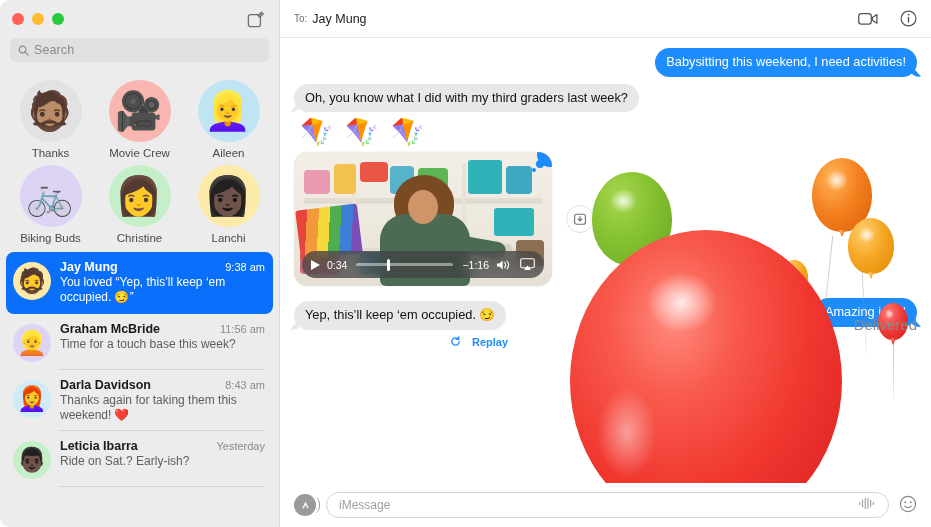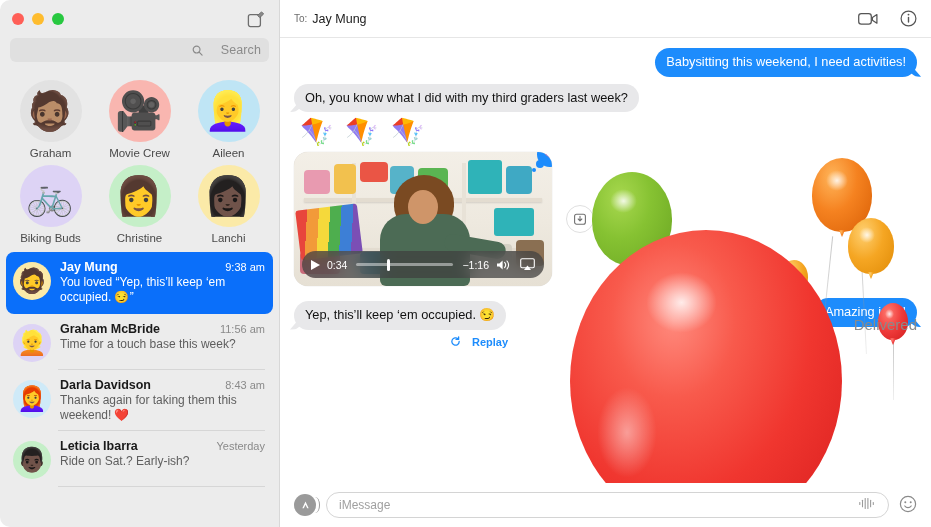--- a/index.html
+++ b/index.html
@@ -37,21 +37,21 @@
   .compose-btn {
     position:absolute; right:12px; top:9px;
     width:22px; height:22px;
     display:flex; align-items:center; justify-content:center;
     cursor:pointer;
   }
 
   .search-wrap { padding:0 10px 8px 10px; }
   .search-box {
     height:24px; background:#e0e0e0; border-radius:6px;
-    display:flex; align-items:center; padding:0 8px; gap:18px;justify-content:flex-end;
+    display:flex; align-items:center; padding:0 8px; gap:5px;
   }
   .search-box .ph {
     font-size:12.5px; color:#8b8b8b; letter-spacing:0.1px;
   }
 
   .pinned {
     padding:6px 6px 8px 6px;
     display:grid;
     grid-template-columns:repeat(3, 1fr);
     row-gap:2px;
@@ -329,21 +329,21 @@
         </svg>
         <span class="ph">Search</span>
       </div>
     </div>
 
     <div class="pinned">
       <div class="pin">
         <div class="pin-av" style="background:#e2e2e2">
           <span>🧔🏽</span>
         </div>
-        <div class="pin-name">Graham</div>
+        <div class="pin-name">Thanks</div>
       </div>
       <div class="pin">
         <div class="pin-av" style="background:#f9b6b0">
           <span>🎥</span>
         </div>
         <div class="pin-name">Movie Crew</div>
       </div>
       <div class="pin">
         <div class="pin-av" style="background:#bfe5f5">
           <span>👱‍♀️</span>

